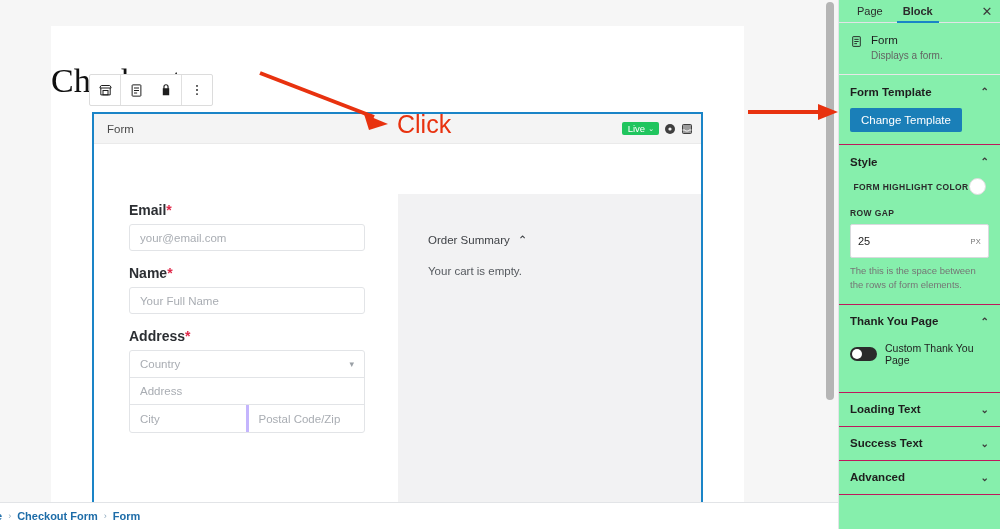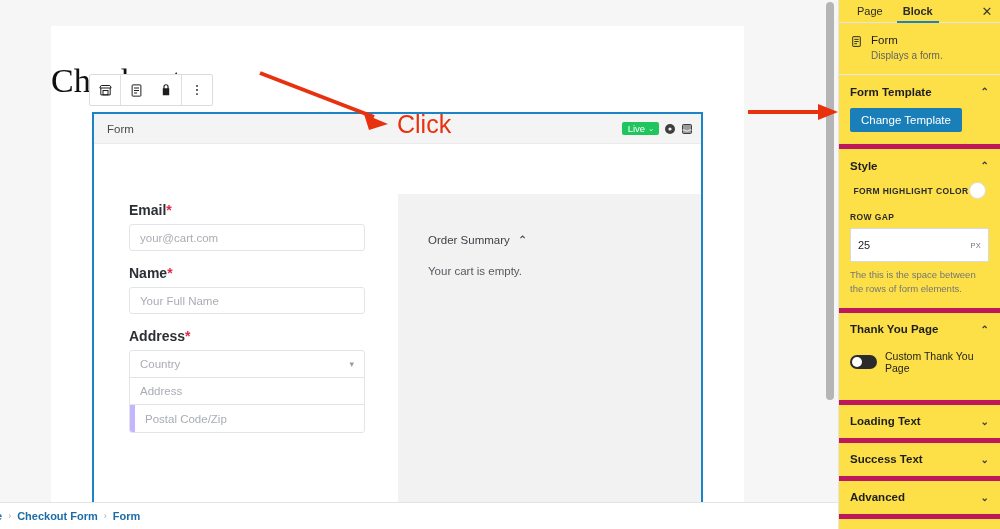--- a/index.html
+++ b/index.html
@@ -105,21 +105,21 @@
   .field { margin-bottom: 14px; }
 
   .addr-group { border: 1px solid #e2e4e7; border-radius: 3px; overflow: hidden; }
   .addr-row { display: flex; }
   .addr-cell {
     height: 27px; display: flex; align-items: center; padding: 0 10px;
     font-size: 11.5px; color: #a9adb3; flex: 1; cursor: text;
     border-bottom: 1px solid #e2e4e7;
   }
   .addr-row:last-child .addr-cell { border-bottom: none; }
-  .addr-cell.divider { border-left: 5px solid #c4b5fd; }
+  .addr-cell.divider { border-left: 3px solid #c4b5fd; }
   .sel-caret { margin-left: auto; color: #9aa0a6; font-size: 9px; }
 
   
   .breadcrumb-bar {
     position: absolute; left: 0; bottom: 0; width: 838px; height: 27px;
     background: #ffffff; border-top: 1px solid #e2e4e7;
     display: flex; align-items: center; padding-left: 0px; gap: 6px;
     font-size: 11px; color: #1d6ca8;
   }
   .bc-item { cursor: pointer; font-weight: bold; white-space: nowrap; }
@@ -131,21 +131,21 @@
     position: absolute; right: 4px; top: 0px; width: 8px; height: 529px;
   }
   .editor-scroll-thumb {
     position: absolute; left: 0; top: 2px; width: 8px; height: 398px;
     background: #b5b5b5; border-radius: 4px; cursor: pointer;
   }
 
   
   .sidebar {
     position: absolute; right: 0; top: 0; width: 162px; height: 529px;
-    background: #fde047; border-left: 1px solid #e2e4e7; overflow: hidden;
+    background: #86efac; border-left: 1px solid #e2e4e7; overflow: hidden;
   }
   .sb-tabs {
     height: 23px; display: flex; align-items: stretch; border-bottom: 1px solid #e2e4e7;
     position: relative; padding-left: 8px;
   }
   .sb-tab {
     font-size: 11px; color: #2b2b2b; display: flex; align-items: center;
     padding: 0 10px; cursor: pointer; position: relative;
   }
   .sb-tab.active { font-weight: bold; }
@@ -159,21 +159,21 @@
   }
 
   .sb-blockinfo {
     display: flex; gap: 8px; padding: 11px 10px 12px 11px;
     border-bottom: 1px solid #e8e8e8;
   }
   .sb-blockinfo .bi-title { font-size: 11.5px; color: #1e1e1e; }
   .sb-blockinfo .bi-desc { font-size: 10px; color: #636363; margin-top: 3px; line-height: 1.3; }
 
   .sb-section {
-    border-bottom: 5px solid #be185d; padding: 0 11px;
+    border-bottom: 1px solid #be185d; padding: 0 11px;
   }
   .sb-sec-head {
     height: 33px; display: flex; align-items: center; cursor: pointer;
     font-size: 11.5px; font-weight: bold; color: #1e1e1e;
   }
   .sb-sec-head .chev { margin-left: auto; color: #3b3b3b; font-size: 10px; }
   .sb-sec-body { padding-bottom: 12px; }
 
   .btn-primary {
     background: #1a7fb8; color: #ffffff; font-size: 11.5px;
@@ -294,21 +294,21 @@
           <div class="summary-empty">Your cart is empty.</div>
         </div>
 
         <div class="form-col">
 
 
           <div class="field">
             <div class="field-label">
               <span>Email</span><span class="req">*</span>
             </div>
-            <div class="inp">your@cart.com</div>
+            <div class="inp">your@email.com</div>
           </div>
 
           <div class="field">
             <div class="field-label">
               <span>Name</span><span class="req">*</span>
             </div>
             <div class="inp">Your Full Name</div>
           </div>
 
           <div class="field">
@@ -319,20 +319,21 @@
               <div class="addr-row">
                 <div class="addr-cell">
                   <span>Country</span>
                   <span class="sel-caret">▾</span>
                 </div>
               </div>
               <div class="addr-row">
                 <div class="addr-cell">Address</div>
               </div>
               <div class="addr-row">
+                <div class="addr-cell">City</div>
                 <div class="addr-cell divider">Postal Code/Zip</div>
               </div>
             </div>
           </div>
 
         </div>
       </div>
     </div>
 
     <div class="editor-scroll-track">

